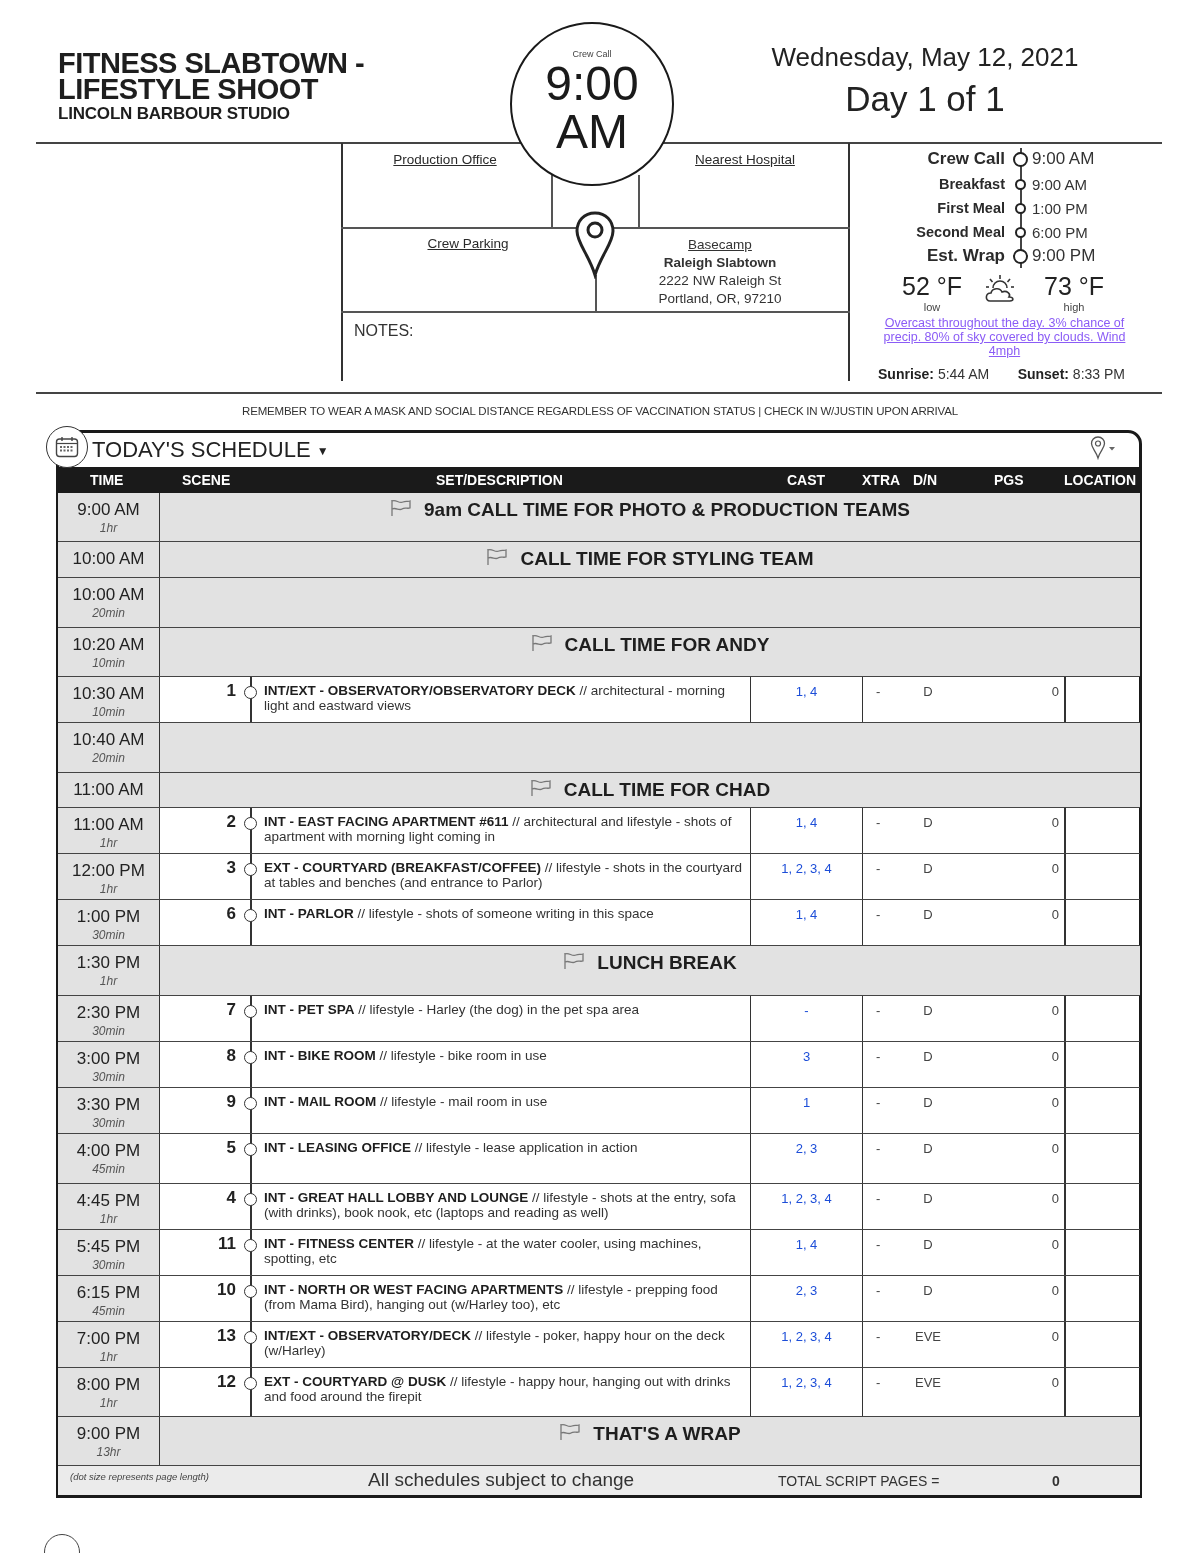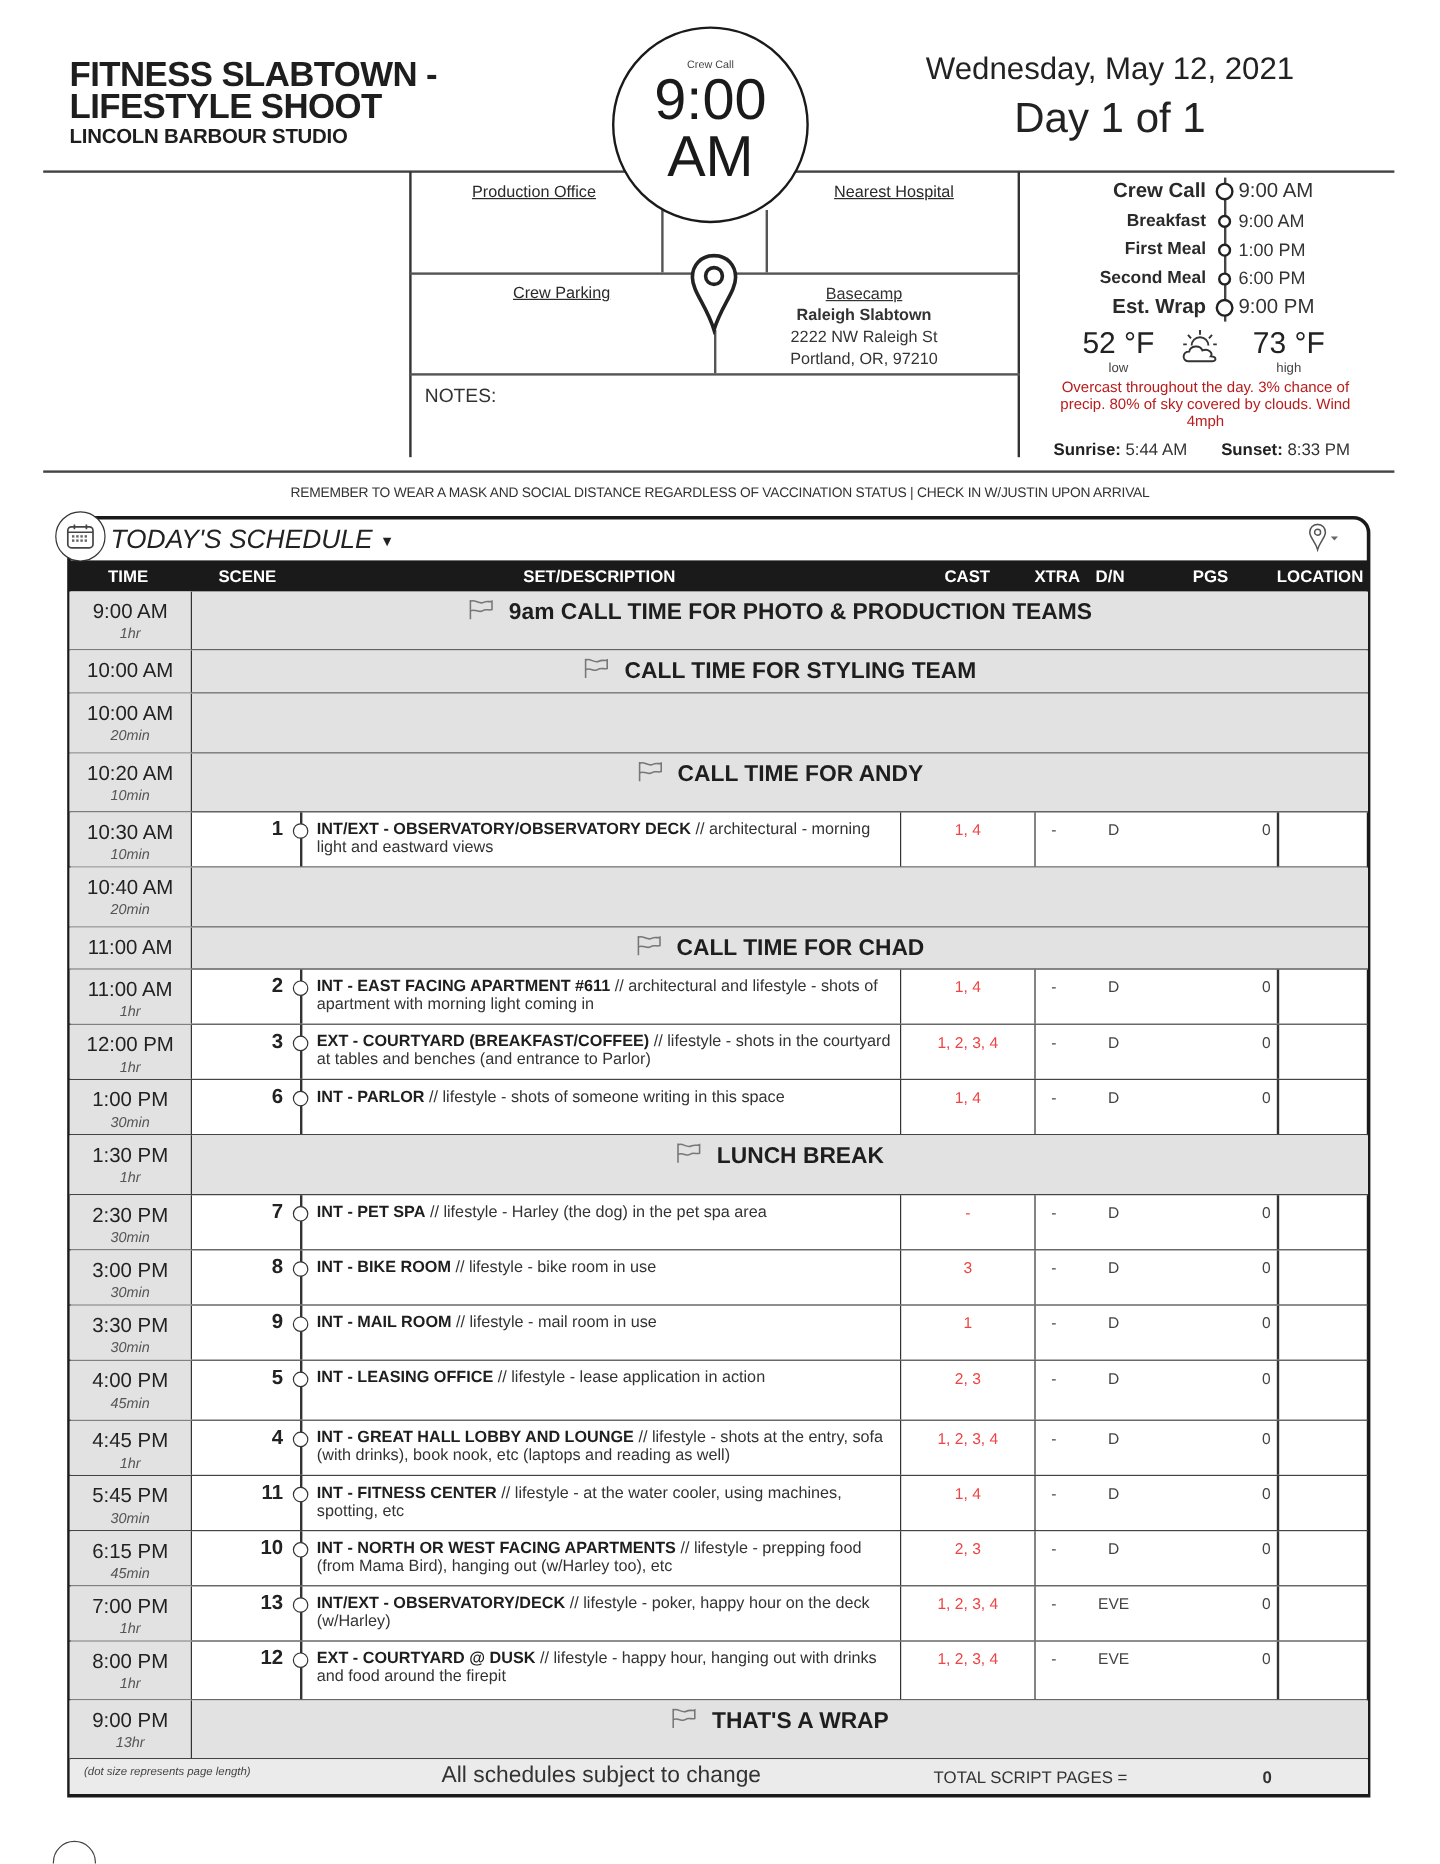--- a/index.html
+++ b/index.html
@@ -37,50 +37,50 @@
   .timeline { left: 855px; top: 148px; width: 300px; }
   .tl-row { position: absolute; left: 0; width: 300px; height: 24px; }
   .tl-label { position: absolute; right: 150px; text-align: right; white-space: nowrap; font-weight: bold; color: #2a2a2a; }
   .tl-time { position: absolute; left: 177px; white-space: nowrap; color: #333; }
   .tl-dot { position: absolute; left: 158px; border: 2px solid #222; border-radius: 50%; background: #fff; }
   .tl-vert { left: 1020px; top: 148px; width: 1.5px; height: 120px; background: #444; }
 
   .weather { left: 872px; top: 272px; width: 265px; text-align: center; }
   .temp { font-size: 25px; color: #222; }
   .temp-sub { font-size: 11px; color: #444; }
-  .wx-desc { font-size: 12.5px; color: #b91c1c; line-height: 14px; }
+  .wx-desc { font-size: 12.5px; color: #8b5cf6; line-height: 14px; text-decoration: underline; }
   .sun-row { font-size: 14px; color: #333; }
   .sun-row b { color: #222; }
 
   .banner { left: 0; top: 405px; width: 1200px; text-align: center; font-size: 11.5px; color: #333; letter-spacing: -0.2px; }
 
   
   .card { left: 56px; top: 430px; width: 1086px; height: 1068px; border: 3px solid #1a1a1a; border-radius: 14px 14px 0 0; border-bottom-width: 3px; }
-  .sched-head { left: 92px; top: 437px; font-size: 22px; color: #222; font-style: italic; }
+  .sched-head { left: 92px; top: 437px; font-size: 22px; color: #222; }
   .sched-head .caret { font-size: 12px; vertical-align: middle; }
   .cal-icon { left: 46px; top: 426px; width: 42px; height: 42px; border: 1.5px solid #333; border-radius: 50%; background: #fff; z-index: 3; display: flex; align-items: center; justify-content: center; }
   .pin-icon-top { left: 1090px; top: 436px; }
 
   .thead { left: 58px; top: 467px; width: 1082px; height: 26px; background: #1a1a1a; color: #fff; font-weight: bold; font-size: 14px; }
   .th { position: absolute; top: 5px; white-space: nowrap; }
 
   .row { position: absolute; left: 58px; width: 1082px; border-bottom: 1.5px solid #444; }
   .row.banner-row { background: #e2e2e2; }
   .time-cell { position: absolute; left: 0; top: 0; width: 102px; height: 100%; border-right: 1.5px solid #333; background: #e2e2e2; text-align: center; }
   .time-main { font-size: 17px; color: #222; margin-top: 7px; }
   .time-dur { font-size: 12px; font-style: italic; color: #555; margin-top: 1px; }
   .banner-text { position: absolute; left: 102px; right: 0; top: 6px; text-align: center; font-size: 19px; font-weight: bold; color: #1e1e1e; }
   .flag { display: inline-block; vertical-align: middle; margin-right: 12px; }
 
   .scene-no { position: absolute; left: 102px; width: 138px; top: 4px; text-align: right; font-size: 17px; font-weight: bold; color: #222; }
   .scene-line { position: absolute; left: 192px; top: 0; width: 1.5px; height: 100%; background: #333; }
   .scene-dot { position: absolute; left: 186px; top: 9px; width: 13px; height: 13px; border: 1.5px solid #333; border-radius: 50%; background: #fff; }
   .desc { position: absolute; left: 206px; width: 486px; top: 6px; font-size: 13.5px; line-height: 15px; color: #333; }
   .desc b { color: #1e1e1e; }
-  .col-cast { position: absolute; left: 692px; width: 113px; top: 0; height: 100%; border-left: 1.5px solid #333; border-right: 1.5px solid #333; text-align: center; font-size: 13px; color: #ef4444; padding-top: 7px; }
+  .col-cast { position: absolute; left: 692px; width: 113px; top: 0; height: 100%; border-left: 1.5px solid #333; border-right: 1.5px solid #333; text-align: center; font-size: 13px; color: #1d4ed8; padding-top: 7px; }
   .col-xtra { position: absolute; left: 818px; top: 7px; font-size: 13px; color: #444; }
   .col-dn { position: absolute; left: 850px; width: 40px; top: 7px; text-align: center; font-size: 13px; color: #444; }
   .col-pgs { position: absolute; left: 975px; width: 26px; top: 7px; text-align: right; font-size: 13px; color: #444; }
   .col-loc { position: absolute; left: 1006px; top: 0; width: 1.5px; height: 100%; background: #333; }
 
   .footer-row { left: 58px; top: 1466px; width: 1082px; height: 29px; background: #ebebeb; }
   .foot-note { position: absolute; left: 12px; top: 5px; font-size: 9.5px; font-style: italic; color: #444; }
   .foot-center { position: absolute; left: 310px; top: 3px; font-size: 19px; color: #333; }
   .foot-total { position: absolute; left: 720px; top: 7px; font-size: 14px; color: #333; }
   .foot-total-val { position: absolute; left: 994px; top: 7px; font-size: 14px; font-weight: bold; color: #333; }

